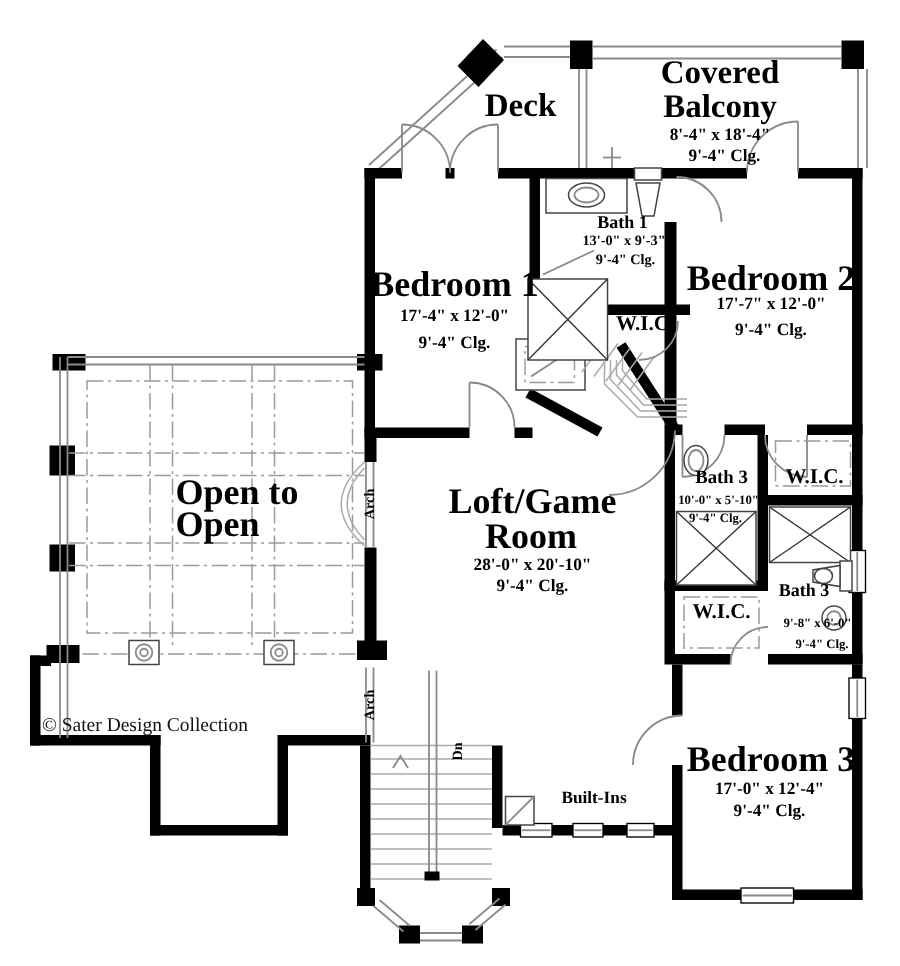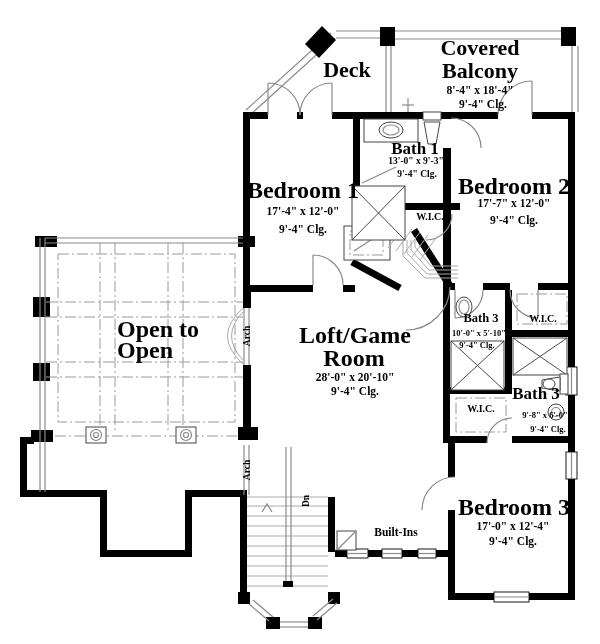--- a/index.html
+++ b/index.html
@@ -1,22 +1,22 @@
 <!DOCTYPE html>
 <html><head>
 <meta charset="utf-8">
 <style>
   html,body{margin:0;padding:0;background:#ffffff;}
   .plan{position:relative;width:600px;height:644px;background:#ffffff;overflow:hidden;}
   .plan svg{position:absolute;left:0;top:0;}
   .lbl{position:absolute;transform:translate(-50%,-50%);font-family:"Liberation Serif",serif;
        font-weight:700;color:#000;white-space:nowrap;text-align:center;line-height:1;}
   .rot{transform:translate(-50%,-50%) rotate(-90deg);}
-  .t18{font-size:24px;}  .t17{font-size:22px;}  .t13{font-size:17px;} .t12{font-size:12.5px;}
-  .t11{font-size:11.5px;}.t10{font-size:10px;}  .t9{font-size:9.5px;}  .t8{font-size:8.5px;}
+  .t18{font-size:24px;}  .t17{font-size:22px;}  .t13{font-size:12px;} .t12{font-size:12.5px;}
+  .t11{font-size:11.5px;}.t10{font-size:14px;}  .t9{font-size:9.5px;}  .t8{font-size:8.5px;}
   .copy{position:absolute;transform:translate(0,-50%);font-family:"Liberation Serif",serif;
        font-weight:400;font-size:13px;color:#111;white-space:nowrap;}
   .wall{fill:#000;}
   .thin{stroke:#8a8a8a;stroke-width:1.2;fill:none;}
   .lite{stroke:#aaaaaa;stroke-width:1;fill:none;}
   .dashdot{stroke:#9a9a9a;stroke-width:1;fill:none;stroke-dasharray:11 3 2 3;}
   .fix{stroke:#444;stroke-width:1;fill:#fff;}
   .xline{stroke:#333;stroke-width:0.9;fill:none;}
   .awall{stroke:#000;stroke-width:7;fill:none;}
   .win{fill:#fff;stroke:#000;stroke-width:0.9;}
@@ -304,13 +304,14 @@
 
   <div class="lbl t10" style="left:481px;top:409px">W.I.C.</div>
 
   <div class="lbl t18" style="left:514px;top:507px">Bedroom 3</div>
   <div class="lbl t11" style="left:513px;top:527px">17'-0" x 12'-4"</div>
   <div class="lbl t11" style="left:513px;top:542px">9'-4" Clg.</div>
 
   <div class="lbl t11" style="left:396px;top:533px">Built-Ins</div>
   <div class="lbl t9 rot" style="left:307px;top:501px">Dn</div>
 
+  <div class="copy" style="left:28px;top:483px">© Sater Design Collection</div>
 </div>
 
 </body></html>

